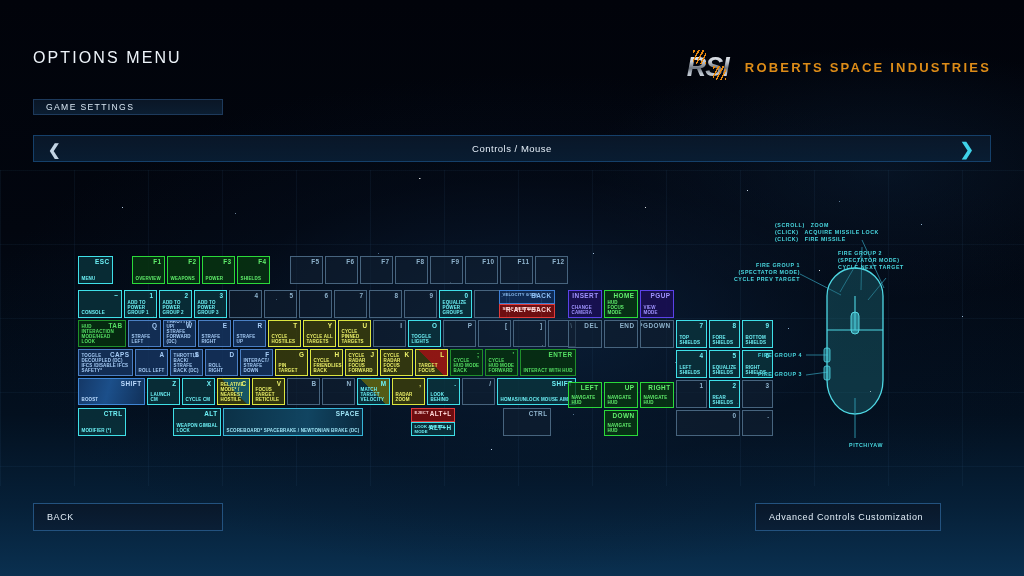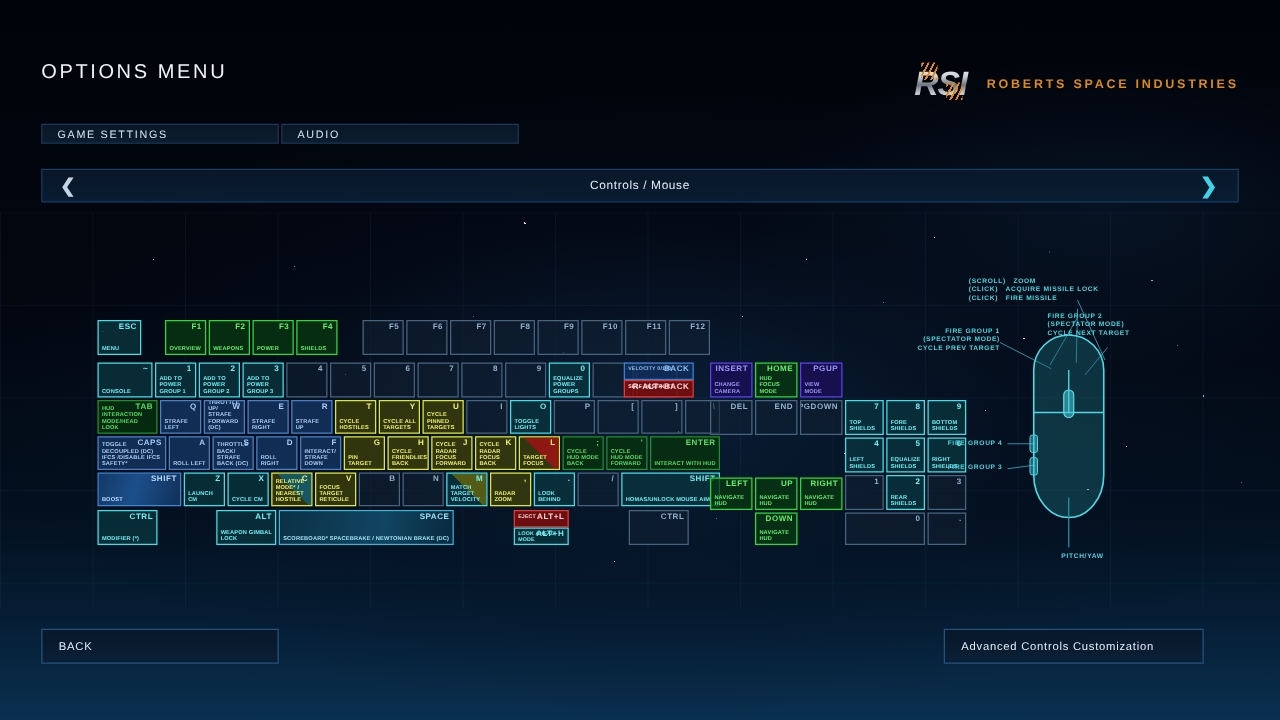--- a/index.html
+++ b/index.html
@@ -82,21 +82,21 @@
     background: linear-gradient(180deg,#fafcff 0%,#c8ced6 30%,#6e757f 52%,#b9c1cb 70%,#eef2f7 100%);
     -webkit-background-clip: text; background-clip: text; color: transparent;
     position: relative; padding: 0 4px;
   }
   .rsi-logo::before, .rsi-logo::after {
     content:""; position:absolute; width: 13px; height: 14px;
     background: repeating-linear-gradient(-62deg, #e8890f 0 1.5px, transparent 1.5px 4px);
   }
   .rsi-logo::before { left: 10px; top: -2px; }
   .rsi-logo::after { left: 30px; top: 14px; }
-  .brand-text { font-size: 10px; letter-spacing: 2.2px; color: #dd8c18; font-weight: bold; }
+  .brand-text { font-size: 13px; letter-spacing: 2.2px; color: #dd8c18; font-weight: bold; }
 
   
   .tabs { position: absolute; left: 33px; top: 99px; display: flex; gap: 2px; }
   .tab {
     width: 190px; height: 16px; display: flex; align-items: center; padding-left: 12px;
     font-size: 8.6px; letter-spacing: 1.35px; color: #d8e6f2;
     background: linear-gradient(180deg, #0a1626 0%, #0b1d31 100%);
     border: 1px solid #1d3a5c;
   }
   .tab.active {
@@ -189,23 +189,20 @@
 
   <div class="page-title">OPTIONS MENU</div>
   <div class="brand">
     <div class="rsi-logo">RSI</div>
     <div class="brand-text">ROBERTS SPACE INDUSTRIES</div>
   </div>
 
   <div class="tabs" id="tabs">
       <div class="tab">
         <span>GAME SETTINGS</span>
-      </div>
-      <div class="tab">
-        <span>AUDIO</span>
       </div>
     </div>
 
   <div class="subbar">
     <div class="arrow-l">❮</div>
     <div class="subbar-title">Controls / Mouse</div>
     <div class="arrow-r">❯</div>
   </div>
 
   <div id="kb">
@@ -591,14 +588,14 @@
 CYCLE NEXT TARGET</div>
       <div class="mlabel r" style="left: 700px; top: 262px; width: 100px;">FIRE GROUP 1
 (SPECTATOR MODE)
 CYCLE PREV TARGET</div>
       <div class="mlabel r" style="left: 744px; top: 352px; width: 58px;">FIRE GROUP 4</div>
       <div class="mlabel r" style="left: 744px; top: 371px; width: 58px;">FIRE GROUP 3</div>
     </div>
   <div class="mlabel" style="left:836px; top:442px; width:60px; text-align:center;">PITCH/YAW</div>
 
   <div class="btn-foot" style="left:33px; top:503px; width:190px;">BACK</div>
-  <div class="btn-foot" style="left:755px; top:503px; width:208px;">Advanced Controls Customization</div>
+  <div class="btn-foot" style="left:755px; top:503px; width:186px;">Advanced Controls Customization</div>
 </div>
 
 </body></html>

